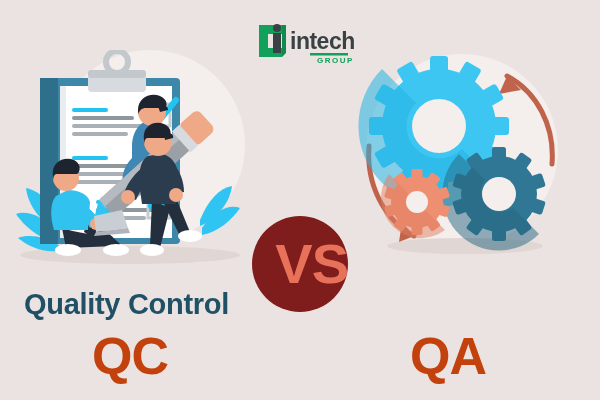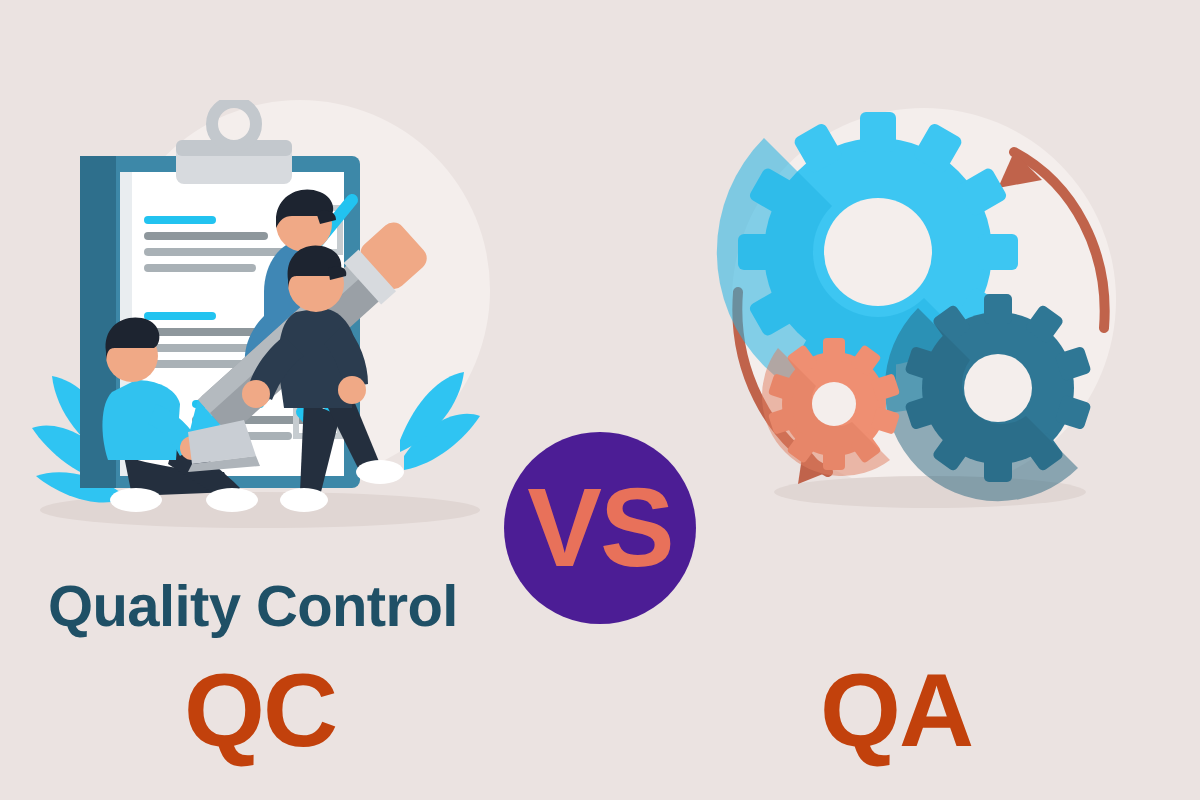--- a/index.html
+++ b/index.html
@@ -12,22 +12,22 @@
   }
   #stage{position:absolute;inset:0;width:600px;height:400px;overflow:hidden;}
 
   
   .logo{position:absolute;left:255px;top:18px;width:110px;height:46px;}
 
   
   .vs-badge{
     position:absolute;left:252px;top:216px;width:96px;height:96px;
     border-radius:50%;
-    background:#4c1d95;
-    display:flex;align-items:center;justify-content:center;
+    background:#7f1d1d;
+    display:flex;align-items:center;justify-content:flex-end;
   }
   .vs-text{
     font-size:56px;font-weight:bold;color:#e8715a;
     letter-spacing:-1px;line-height:1;
     font-family:"Liberation Sans", sans-serif;
   }
 
   
   .title{
     position:absolute;
@@ -50,20 +50,32 @@
   
   .illus{position:absolute;}
   .illus-left{left:0px;top:50px;width:270px;height:230px;}
   .illus-right{left:355px;top:50px;width:215px;height:215px;}
 </style>
 </head>
 <body>
 
 <div id="stage">
 
+  <div class="logo">
+    <svg viewBox="0 0 220 92" width="110" height="46">
+
+      <path d="M8 14 L8 78 L54 78 L54 60 L26 60 L26 32 L54 32 L54 14 Z" fill="#12a05a"></path>
+      <rect x="36" y="30" width="16" height="40" fill="#3a4145"></rect>
+      <circle cx="44" cy="20" r="8" fill="#3a4145"></circle>
+      <path d="M54 14 L54 78 L62 70 L62 14 Z" fill="#0e8c4e"></path>
+      <text x="70" y="62" font-family="Liberation Sans, sans-serif" font-size="46" font-weight="bold" fill="#3a4145" letter-spacing="-1">intech</text>
+      <rect x="110" y="70" width="76" height="5" fill="#12a05a"></rect>
+      <text x="124" y="90" font-family="Liberation Sans, sans-serif" font-size="16" font-weight="bold" fill="#12a05a" letter-spacing="3">GROUP</text>
+    </svg>
+  </div>
 
   <div class="illus illus-left">
     <svg viewBox="0 0 270 230" width="270" height="230">
 
       <circle cx="150" cy="95" r="95" fill="#f4eeec"></circle>
 
       <ellipse cx="130" cy="205" rx="110" ry="9" fill="#e0d6d3"></ellipse>
 
       <g fill="#2fc4f2">
         <path d="M60 185 C44 165 26 160 16 164 C24 176 40 190 58 192 Z"></path>

